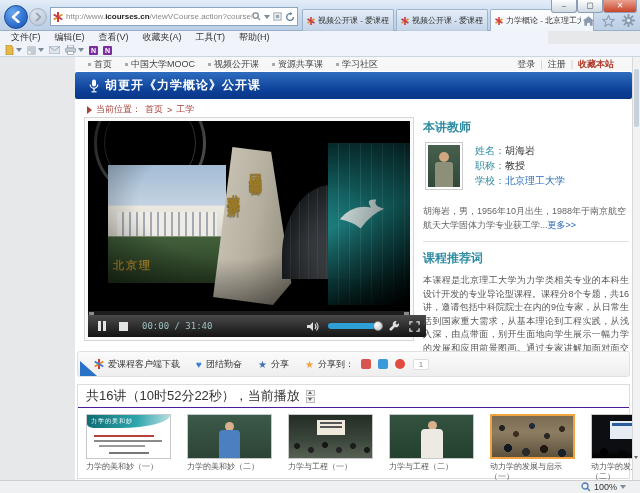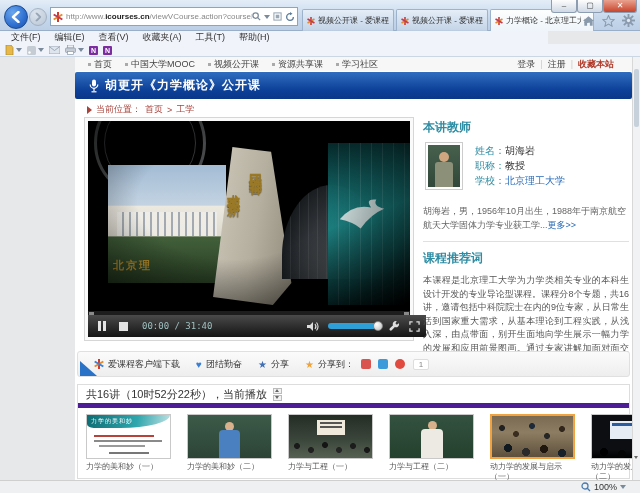--- a/index.html
+++ b/index.html
@@ -131,21 +131,21 @@
   .soc { width:10px; height:10px; border-radius:2px; margin-left:3px; }
   .soc.weibo { background:#d9534f; }
   .soc.qzone { background:#3b9ad9; }
   .soc.renren { background:#e04a3f; border-radius:50%; }
   .count-box { margin-left:4px; min-width:16px; height:11px; background:#fff; border:1px solid #ddd; border-radius:2px;
     font-size:8px; color:#888; text-align:center; line-height:10px; }
 
   
   .playlist-box { position:absolute; left:2px; top:327px; width:553px; height:95px; background:#fff; border:1px solid #ddd; }
   .pl-head { position:relative; height:23px; display:flex; align-items:center; padding-left:8px;
-    border-bottom:5px solid #4c1d95; font-size:11px; color:#333; }
+    border-bottom:1px solid #4c1d95; font-size:13px; color:#333; }
   .spinner { display:flex; flex-direction:column; gap:1px; margin-left:6px; }
   .spin-btn { width:9px; height:6px; background:#f2f2f2; border:1px solid #bbb; display:flex; align-items:center; justify-content:center; }
   .tri-up { width:0; height:0; border-left:2px solid transparent; border-right:2px solid transparent; border-bottom:3px solid #666; }
   .tri-dn { width:0; height:0; border-left:2px solid transparent; border-right:2px solid transparent; border-top:3px solid #666; }
   .pl-items { position:absolute; left:8px; top:29px; display:flex; gap:6px; }
   .pl-item { width:95px; }
   .thumb { position:relative; width:85px; height:45px; overflow:hidden; border:1px solid #c9c9c9; }
   .pl-item.active .thumb { border:2px solid #f0a33f; }
   .pl-cap { margin-top:3px; font-size:8px; color:#555; line-height:10px; }
 

